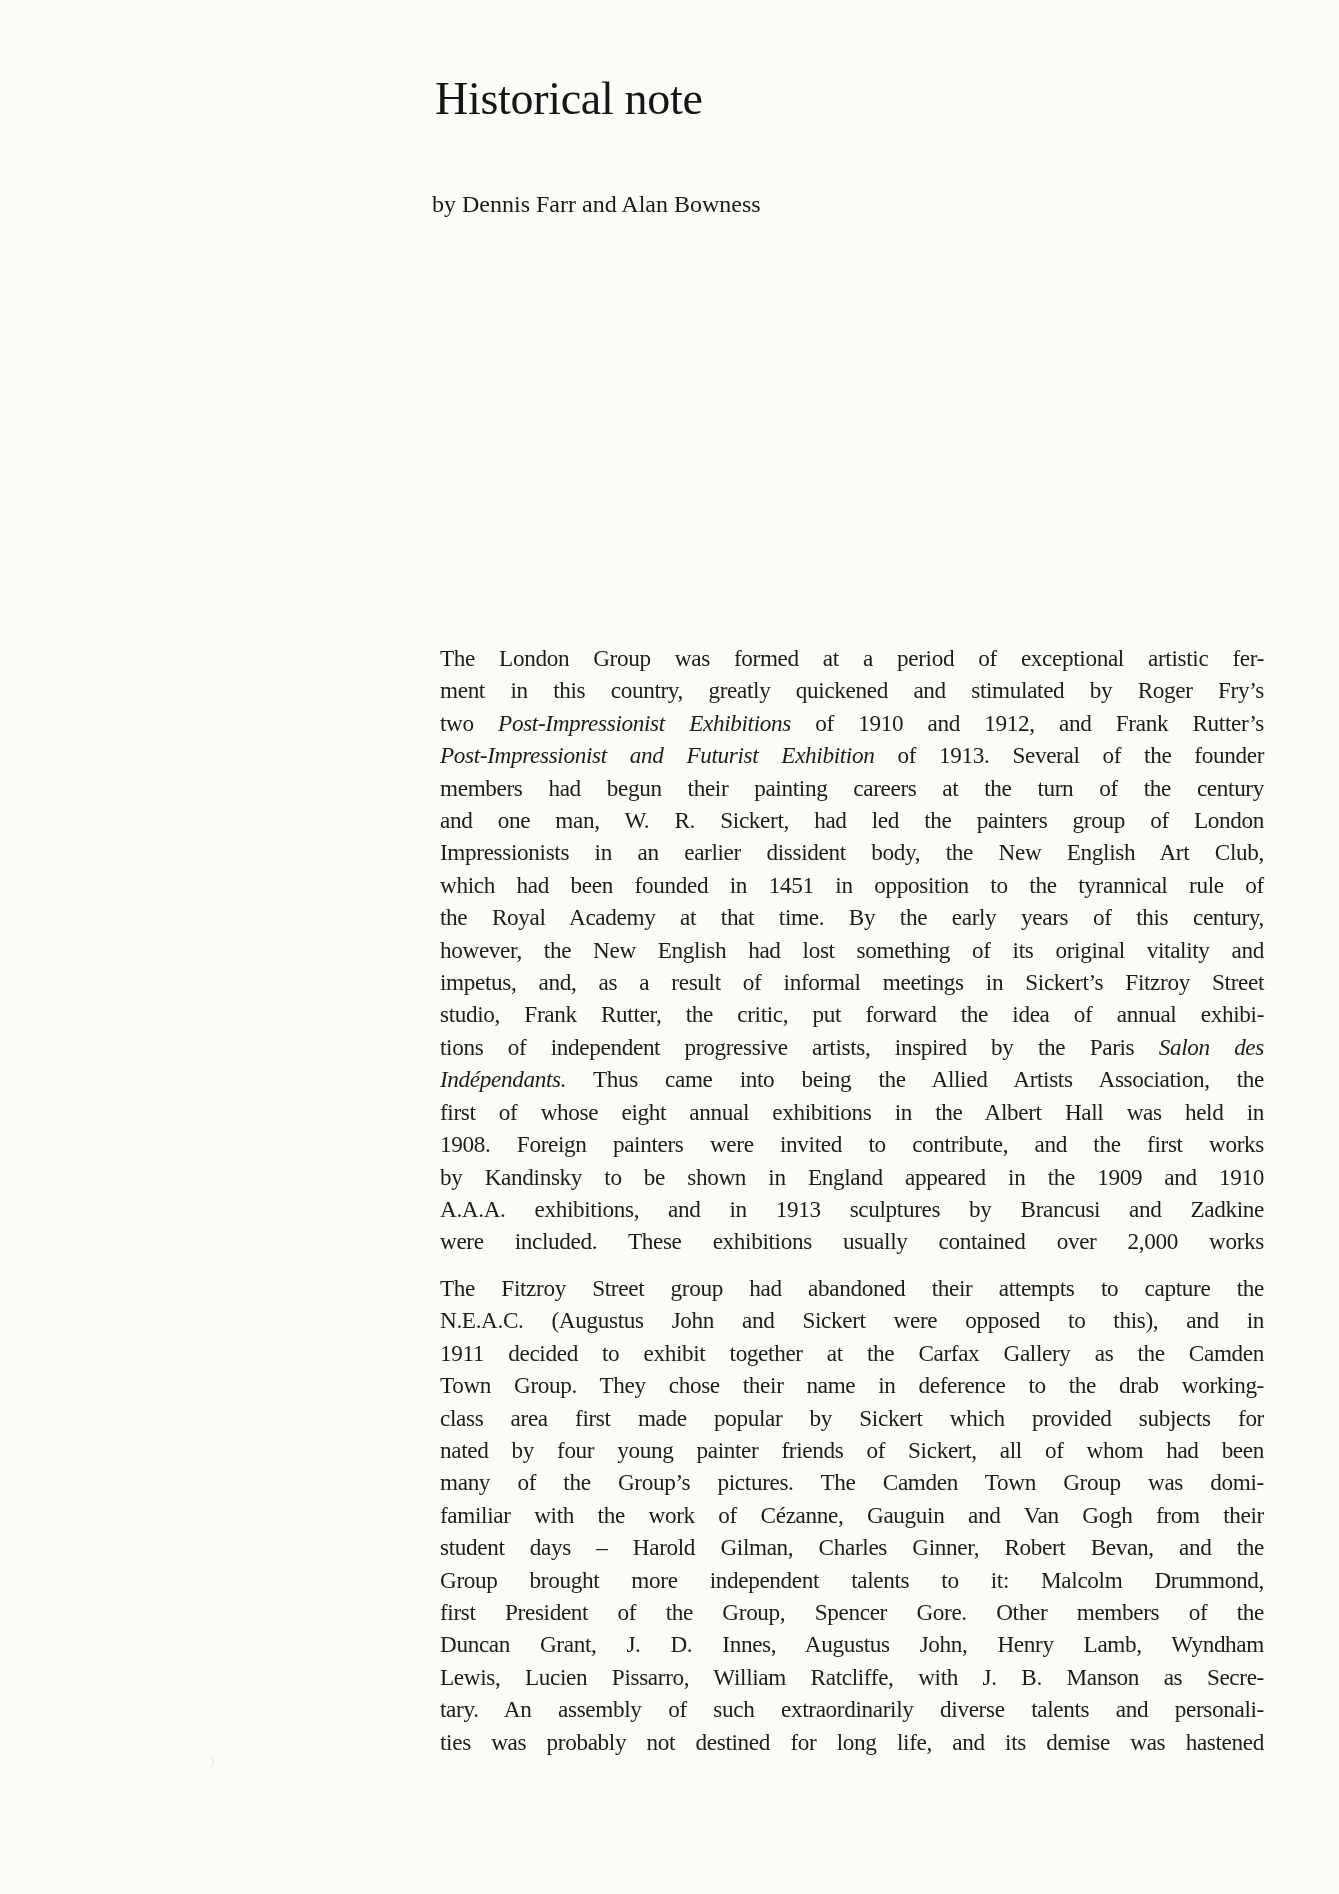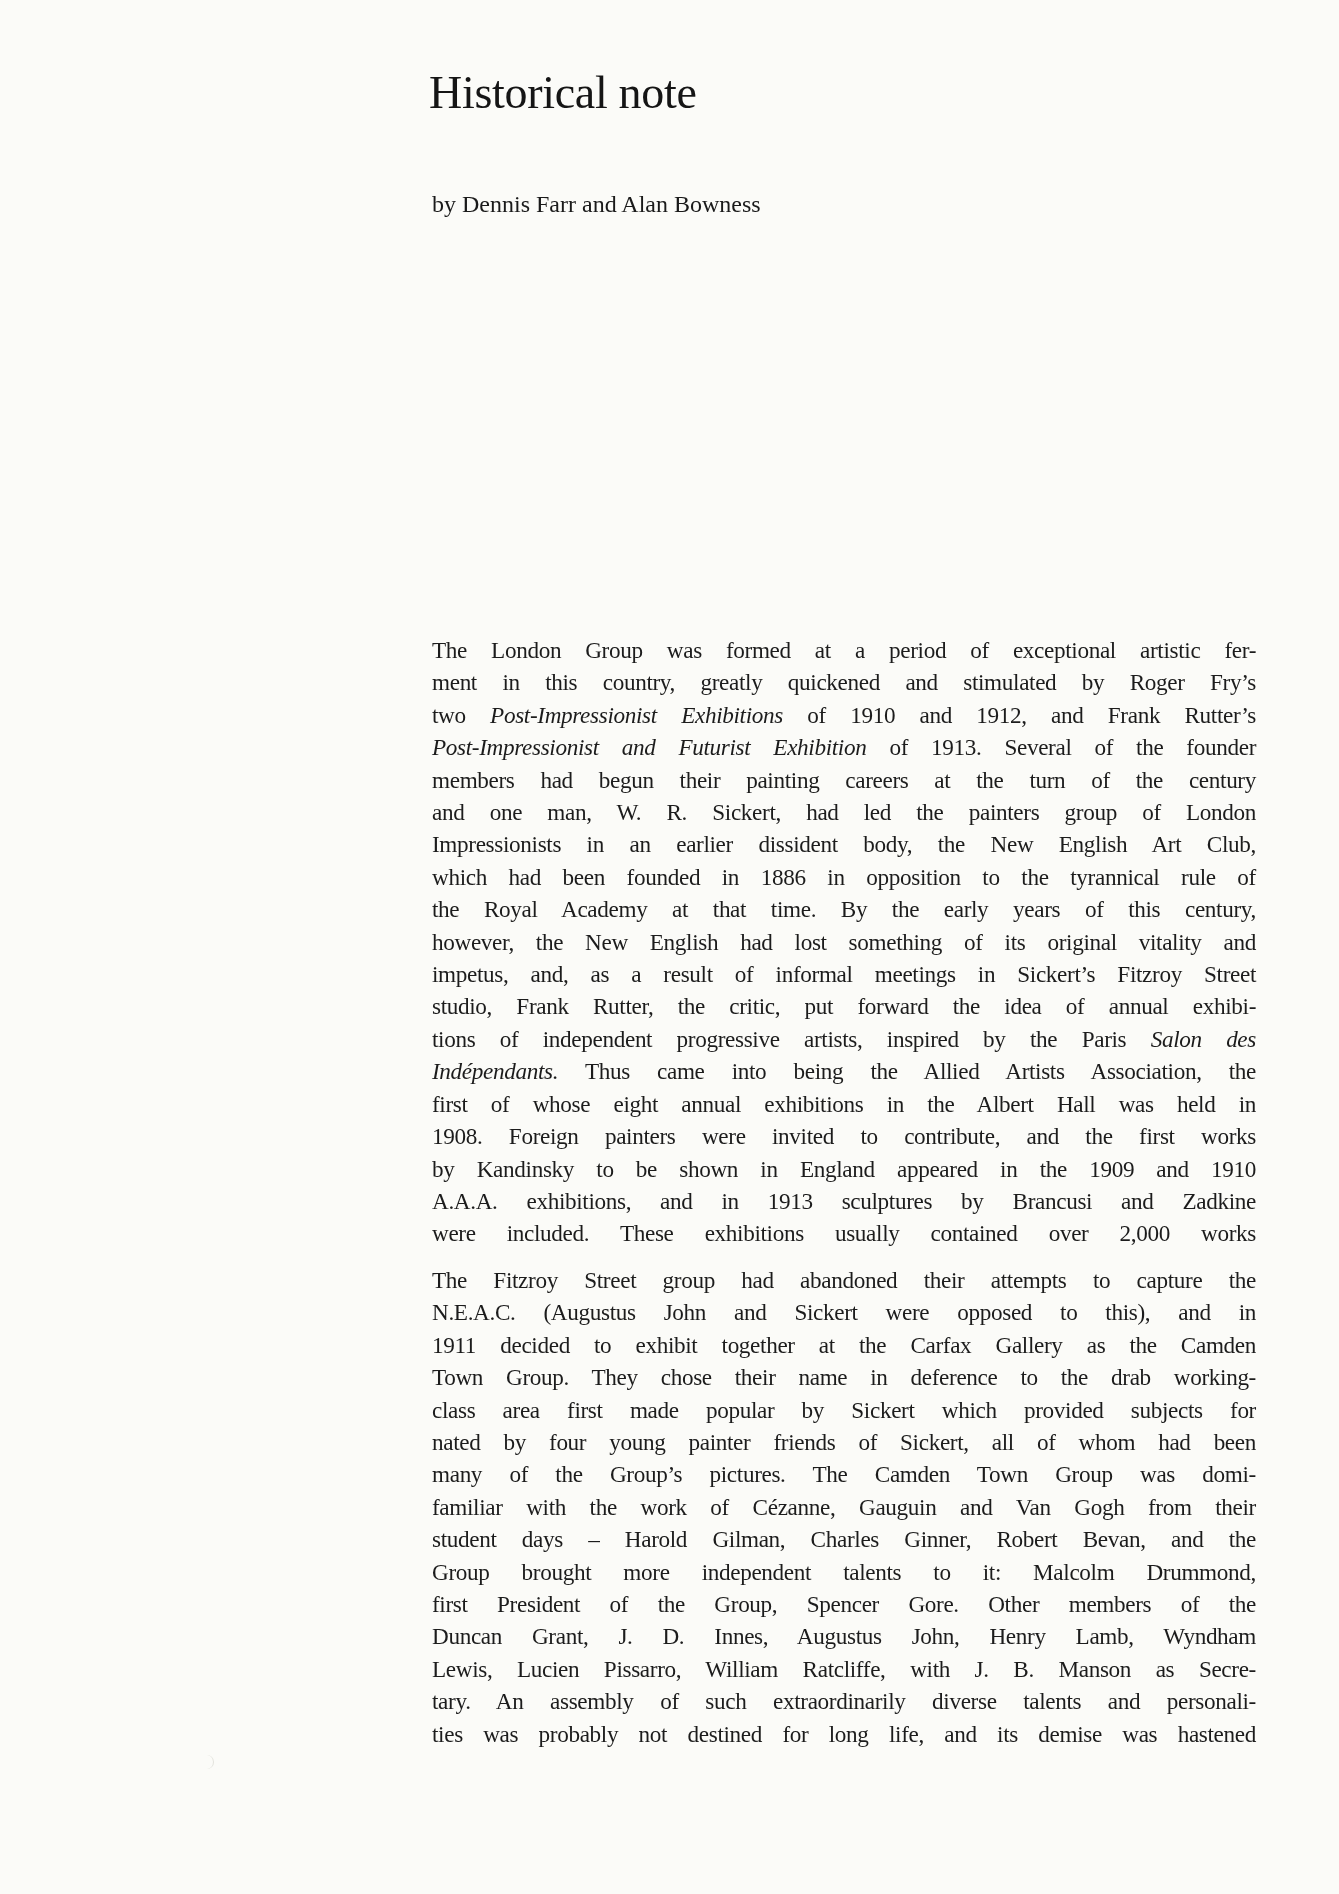--- a/index.html
+++ b/index.html
@@ -12,41 +12,41 @@
       background: #fbfbf8;
       position: relative;
       overflow: hidden;
       color: #1c1c1c;
       font-family: "Liberation Serif", "DejaVu Serif", serif;
     }
     .title {
       position: absolute;
       left: 428px;
       top: 62px;
-      margin: 1px;
+      margin: 7px;
       font-weight: normal;
       font-size: 46px;
       line-height: 60px;
       letter-spacing: -0.3px;
       color: #151515;
     }
     .byline {
       position: absolute;
       left: 428px;
       top: 184px;
       margin: 4px;
       font-size: 24px;
       line-height: 32px;
       color: #1a1a1a;
     }
     .body-text {
       position: absolute;
       left: 428px;
       width: 824px;
-      margin: 4px;
+      margin: 12px;
       font-size: 23.2px;
       line-height: 32.4px;
       text-align: justify;
       letter-spacing: -0.35px;
       word-spacing: 0.5px;
       hyphens: manual;
       color: #1c1c1c;
     }
     .p1 { top: 630px; }
     .p2 { top: 1260px; }
@@ -77,21 +77,21 @@
 <p class="byline">by Dennis Farr and Alan Bowness</p>
 
 <div class="body-text p1">
     <span class="line"><span>The London Group was formed at a period of exceptional artistic fer-</span></span>
     <span class="line"><span>ment in this country, greatly quickened and stimulated by Roger Fry’s</span></span>
     <span class="line"><span>two </span><em>Post-Impressionist Exhibitions</em><span> of 1910 and 1912, and Frank Rutter’s</span></span>
     <span class="line"><em>Post-Impressionist and Futurist Exhibition</em><span> of 1913. Several of the founder</span></span>
     <span class="line"><span>members had begun their painting careers at the turn of the century</span></span>
     <span class="line"><span>and one man, W. R. Sickert, had led the painters group of London</span></span>
     <span class="line"><span>Impressionists in an earlier dissident body, the New English Art Club,</span></span>
-    <span class="line"><span>which had been founded in 1886 in opposition to the tyrannical rule of</span></span>
+    <span class="line"><span>which had been founded in 1451 in opposition to the tyrannical rule of</span></span>
     <span class="line"><span>the Royal Academy at that time. By the early years of this century,</span></span>
     <span class="line"><span>however, the New English had lost something of its original vitality and</span></span>
     <span class="line"><span>impetus, and, as a result of informal meetings in Sickert’s Fitzroy Street</span></span>
     <span class="line"><span>studio, Frank Rutter, the critic, put forward the idea of annual exhibi-</span></span>
     <span class="line"><span>tions of independent progressive artists, inspired by the Paris </span><em>Salon des</em></span>
     <span class="line"><em>Indépendants.</em><span> Thus came into being the Allied Artists Association, the</span></span>
     <span class="line"><span>first of whose eight annual exhibitions in the Albert Hall was held in</span></span>
     <span class="line"><span>1908. Foreign painters were invited to contribute, and the first works</span></span>
     <span class="line"><span>by Kandinsky to be shown in England appeared in the 1909 and 1910</span></span>
     <span class="line"><span>A.A.A. exhibitions, and in 1913 sculptures by Brancusi and Zadkine</span></span>

